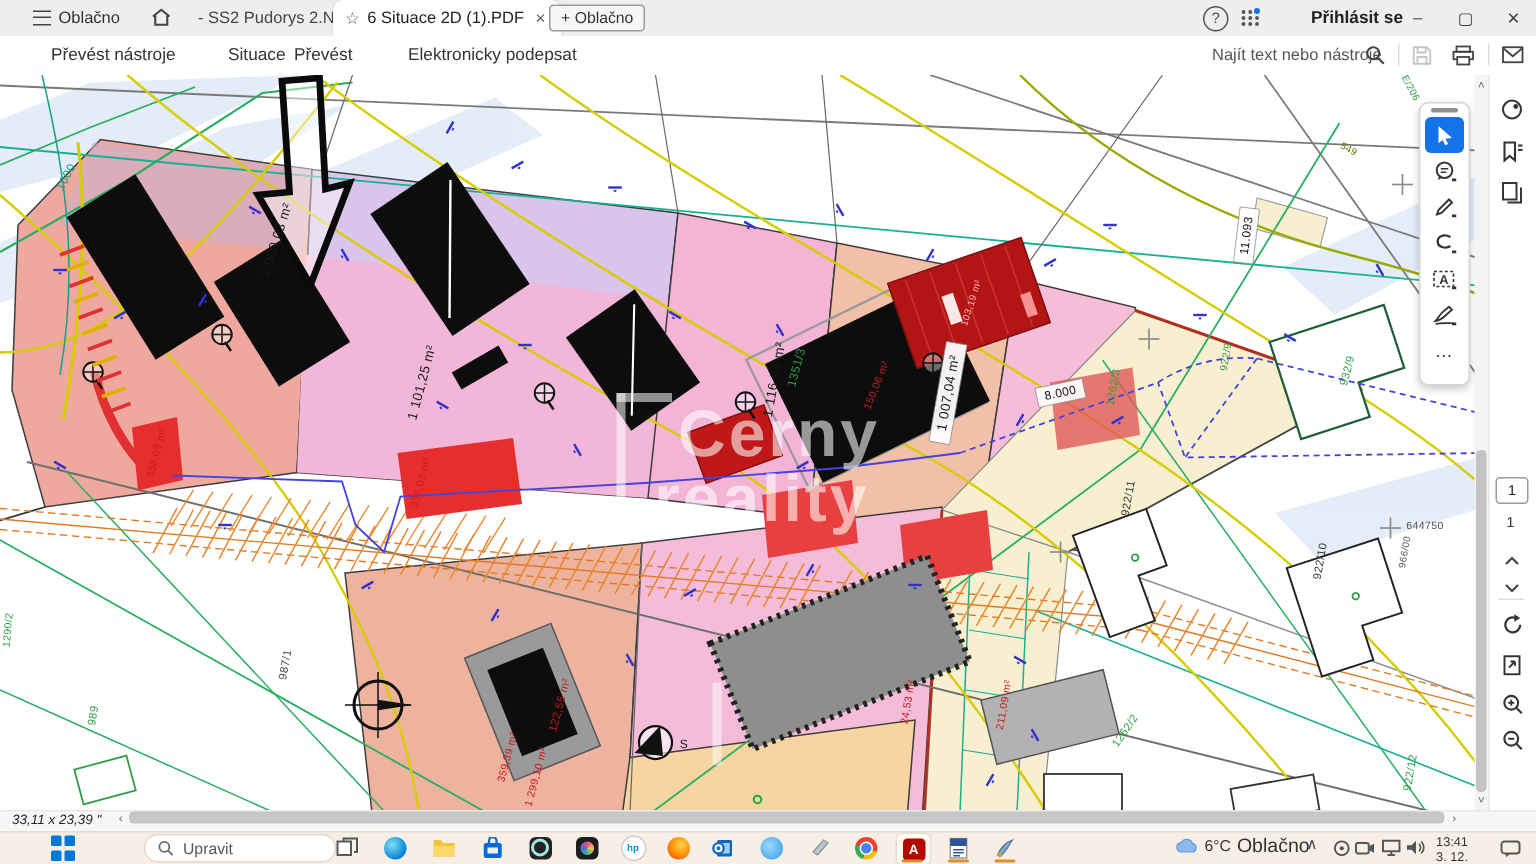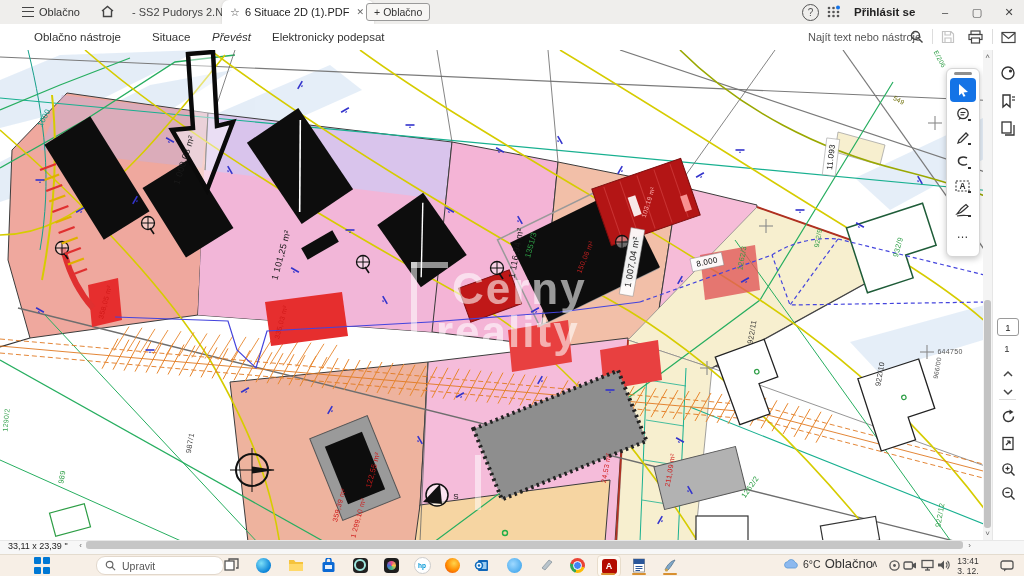--- a/index.html
+++ b/index.html
@@ -13,21 +13,21 @@
   .burger:after{content:"";position:absolute;left:0;top:2.6px;width:12px;border-top:1.6px solid #444;}
   #home-btn{left:100px;top:4px;}
   #tab-inactive{left:128px;top:0;width:100px;padding:0 4px;color:#444;white-space:nowrap;overflow:hidden;}
   #tab-active{left:222px;top:0;height:24px;width:136px;background:#fff;border-radius:7px 7px 0 0;
      display:flex;align-items:center;gap:5px;padding:0 8px;font-size:11px;color:#222;box-shadow:0 0 3px rgba(0,0,0,.12);}
   #create-btn{left:366px;top:3px;height:16px;padding:0 7px;border:1px solid #9a9a9a;border-radius:3px;
      font-size:10.5px;color:#333;display:flex;align-items:center;gap:3px;background:#f7f6f4;}
   #help-btn{left:802px;top:4px;width:15px;height:15px;border:1.2px solid #555;border-radius:50%;
      font-size:10px;color:#555;display:flex;align-items:center;justify-content:center;}
   #apps-btn{left:826px;top:4px;}
-  #signin-btn{left:854px;top:0;font-weight:bold;font-size:11.5px;color:#222;}
+  #signin-btn{left:874px;top:0;font-weight:bold;font-size:11.5px;color:#222;}
   .winctl{top:0;width:30px;height:24px;display:flex;align-items:center;justify-content:center;font-size:11px;color:#444;}
   
   #toolbar{left:0;top:24px;width:1024px;height:26px;background:#fff;border-bottom:1px solid #e2e0dd;}
   .tool-item{top:24px;height:26px;display:flex;align-items:center;font-size:11.5px;color:#333;}
   .tool-right{color:#555;font-size:11px;}
   .vdiv{top:29px;width:1px;height:15px;background:#ddd;}
   
   #map-wrap{left:0;top:50px;width:984px;height:490px;background:#fff;overflow:hidden;}
   
   #palette{left:946px;top:68px;width:32px;height:184px;background:#fff;border:1px solid #d6d6d6;
@@ -40,21 +40,21 @@
   .rail-btn{left:997px;width:22px;height:22px;display:flex;align-items:center;justify-content:center;color:#333;}
   #page-box{left:997px;top:318px;width:20px;height:16px;border:1px solid #9a9a9a;border-radius:3px;
      font-size:9.5px;color:#222;display:flex;align-items:center;justify-content:center;background:#fff;}
   .rail-txt{left:997px;width:20px;text-align:center;font-size:9.5px;color:#333;}
   .rail-div{left:999px;width:17px;height:1px;background:#ddd;}
   
   #vscroll{left:983px;top:50px;width:9px;height:490px;background:#f4f4f4;}
   #vthumb{left:984px;top:300px;width:7px;height:228px;background:#c3c3c3;border-radius:3px;}
   .scroll-arrow{font-size:8px;color:#666;width:9px;text-align:center;}
   #statusbar{left:0;top:540px;width:1024px;height:14px;background:#f7f7f7;border-top:1px solid #e8e8e8;}
-  #page-size{left:8px;top:541px;font-size:9px;color:#222;}
+  #page-size{left:8px;top:541px;font-size:9px;color:#222;font-style:italic;}
   #hscroll{left:86px;top:541px;width:877px;height:8px;background:#c6c6c6;border-radius:3px;}
   
   #taskbar{left:0;top:554px;width:1024px;height:22px;background:#f7efe6;border-top:1px solid #e4dccf;
      display:flex;align-items:center;}
   #start-btn{left:34px;top:557px;width:17px;height:17px;display:grid;grid-template-columns:7px 7px;grid-gap:2px;}
   #start-btn div{width:7px;height:7px;background:#0078d4;border-radius:1px;}
   #tb-search{left:96px;top:556px;width:118px;height:17px;background:#fff;border:1px solid #e2d8cc;border-radius:9px;
      display:flex;align-items:center;gap:6px;padding-left:8px;font-size:10.5px;color:#555;}
   .tb-ico{top:556px;width:20px;height:18px;display:flex;align-items:center;justify-content:center;font-size:12px;}
   .runline{top:573px;width:14px;height:2px;background:#d89030;border-radius:1px;}
@@ -101,23 +101,23 @@
       <circle cx="12" cy="3.4" r="2" fill="#1473e6"></circle>
     </svg>
   </div>
   <div id="signin-btn" class="abs tb-item">Přihlásit se</div>
   <div class="abs winctl" style="left:930px;">–</div>
   <div class="abs winctl" style="left:962px;">▢</div>
   <div class="abs winctl" style="left:994px;">✕</div>
 </div>
 
 <div id="toolbar" class="abs"></div>
-<div class="abs tool-item" style="left:34px;">Oblačno nástroje</div>
+<div class="abs tool-item" style="left:34px;">Převést nástroje</div>
 <div class="abs tool-item" style="left:152px;">Situace</div>
-<div class="abs tool-item" style="left:212px;font-style:italic;">Převést</div>
+<div class="abs tool-item" style="left:196px;">Převést</div>
 <div class="abs tool-item" style="left:272px;">Elektronicky podepsat</div>
 <div class="abs tool-item tool-right" style="left:808px;">Najít text nebo nástroje</div>
 <div class="abs" style="left:910px;top:30px;">
   <svg width="14" height="14" viewBox="0 0 14 14">
       <circle cx="5.5" cy="5.5" r="4" fill="none" stroke="#444" stroke-width="1.4"></circle>
       <line x1="8.7" y1="8.7" x2="12.5" y2="12.5" stroke="#444" stroke-width="1.4"></line>
     </svg>
 </div>
 <div class="abs vdiv" style="left:932px;"></div>
 <div class="abs" style="left:941px;top:30px;">

